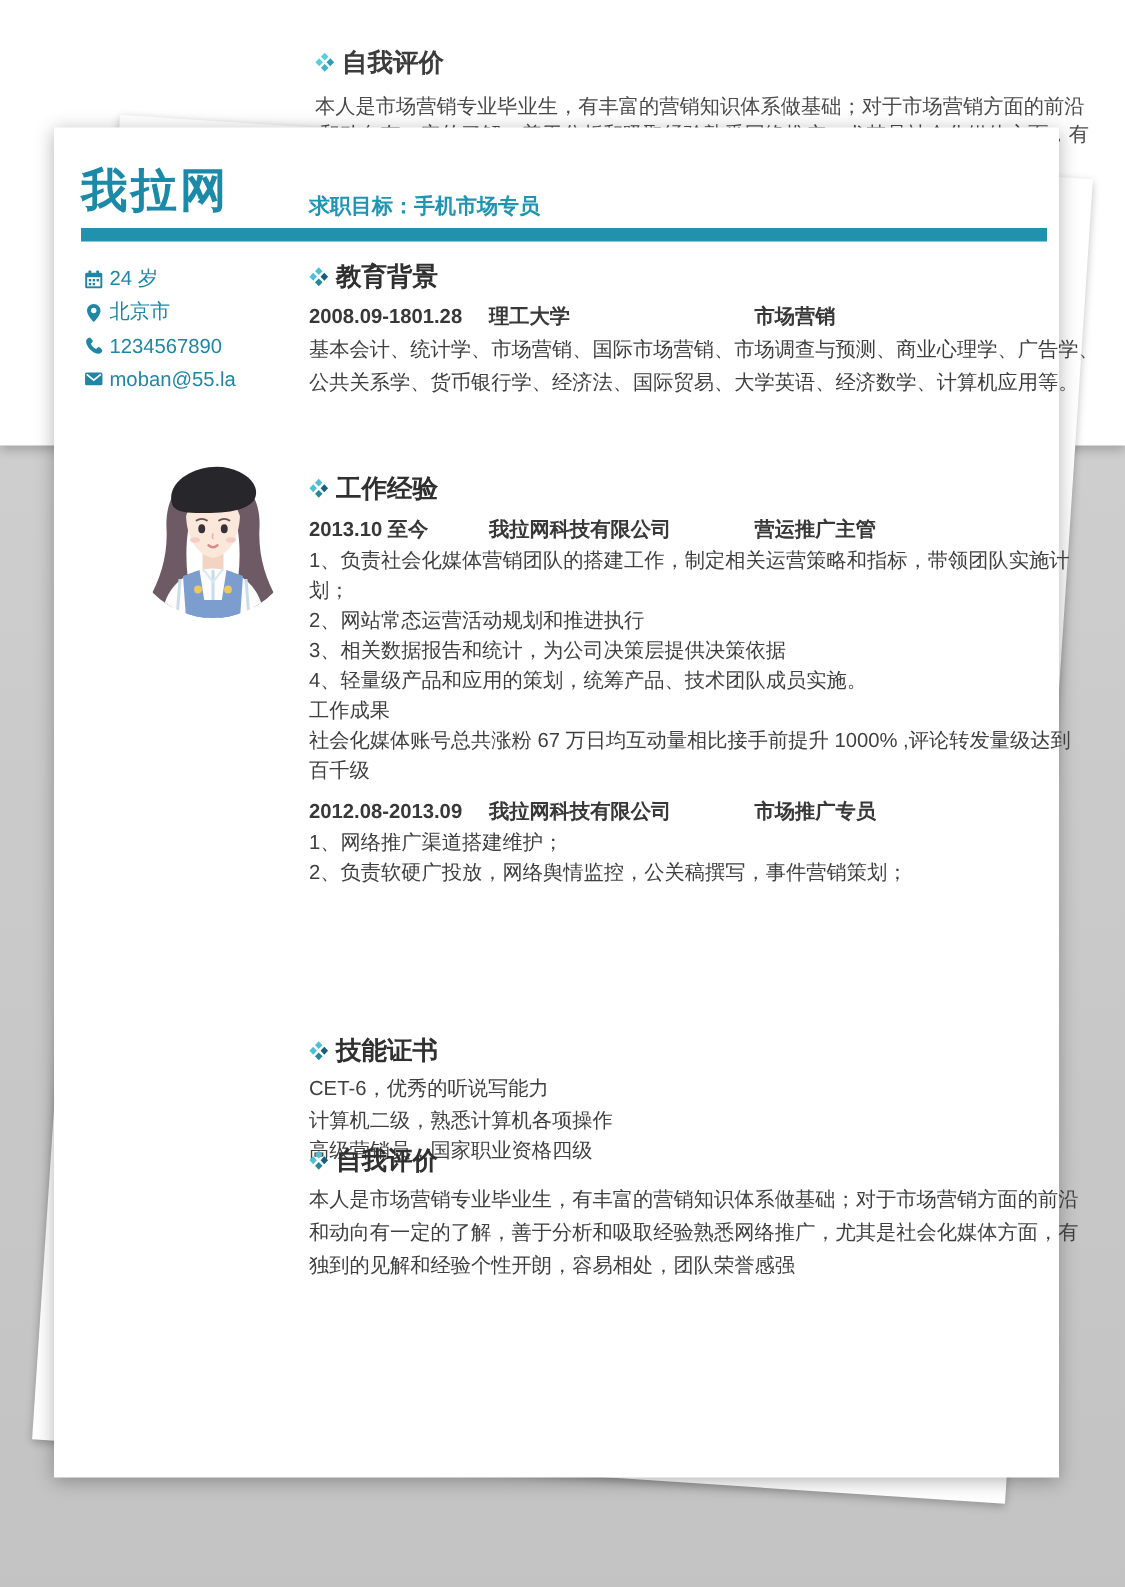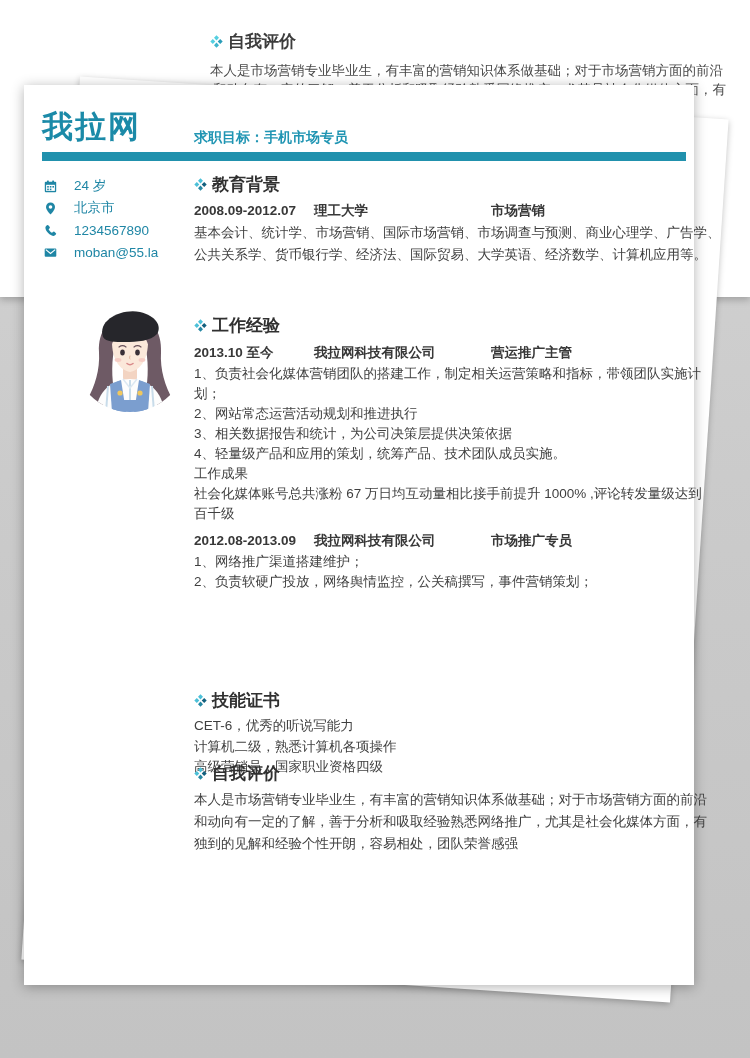--- a/index.html
+++ b/index.html
@@ -17,30 +17,30 @@
   .bg-line1 { position:absolute; left:210px; top:61px; width:510px; font-size:13.5px; line-height:19px;
               color:#4a4a4a; white-space:nowrap; }
   .bg-line2 { position:absolute; left:213px; top:80px; font-size:13.5px; line-height:19px;
               color:#4a4a4a; white-space:nowrap; }
 
   
   .bg-page2 { position:absolute; left:50px; top:97px; width:650px; height:885px; background:#ffffff;
               transform:rotate(3.8deg); box-shadow:0 2px 6px rgba(0,0,0,.25); }
 
   
-  .card { position:absolute; left:24px; top:85px; width:670px; height:900px; background:#ffffff;
+  .card { position:absolute; left:36px; top:85px; width:670px; height:900px; background:#ffffff;
           box-shadow:0 2px 12px rgba(0,0,0,.30); }
 
   .logo { position:absolute; left:18px; top:21px; font-size:31px; font-weight:bold; color:#1b8aa8;
           letter-spacing:2px; }
   .objective { position:absolute; left:170px; top:44px; font-size:14px; font-weight:bold; color:#2095b3; }
   .rule { position:absolute; left:18px; top:67px; width:644px; height:9px; background:#2191ad; }
 
   .contact { position:absolute; left:20px; top:90px; list-style:none; }
-  .contact li { display:flex; align-items:center; gap:17px; height:22px; font-size:13.5px;
+  .contact li { display:flex; align-items:center; gap:4px; height:22px; font-size:13.5px;
                 color:#1f86a5; }
   .cicon { width:13px; height:13px; flex:0 0 13px; }
 
   .avatar { position:absolute; left:50px; top:215px; width:112px; height:112px; }
 
   .sec { position:absolute; left:170px; width:497px; color:#3f3f3f; font-size:13.5px; }
   .sec-title { display:flex; align-items:center; gap:5px; height:22px;
                font-size:17px; font-weight:bold; color:#303030;font-family:Liberation Mono, monospace; }
   .sicon { width:13px; height:13px; flex:0 0 13px; }
 
@@ -169,21 +169,21 @@
       <div class="sec-title">
         <svg class="sicon" viewBox="0 0 13 13">
           <path d="M6.5 0.2 L9.0 2.8 L6.5 5.4 L4.0 2.8 Z" fill="#4cc0d8"></path>
           <path d="M2.8 3.9 L5.3 6.5 L2.8 9.1 L0.3 6.5 Z" fill="#4cc0d8"></path>
           <path d="M10.2 3.9 L12.7 6.5 L10.2 9.1 L7.7 6.5 Z" fill="#13607e"></path>
           <path d="M6.5 7.6 L9.0 10.2 L6.5 12.8 L4.0 10.2 Z" fill="#2687a3"></path>
         </svg>
         <span>教育背景</span>
       </div>
       <div class="row3">
-        <span class="c1">2008.09-2012.07</span>
+        <span class="c1">2008.09-1801.28</span>
         <span class="c2">理工大学</span>
         <span class="c3">市场营销</span>
       </div>
       <div class="lh22">
         <div>
             <div class="tline">基本会计、统计学、市场营销、国际市场营销、市场调查与预测、商业心理学、广告学、</div>
             <div class="tline">公共关系学、货币银行学、经济法、国际贸易、大学英语、经济数学、计算机应用等。</div>
           </div>
       </div>
     </div>

